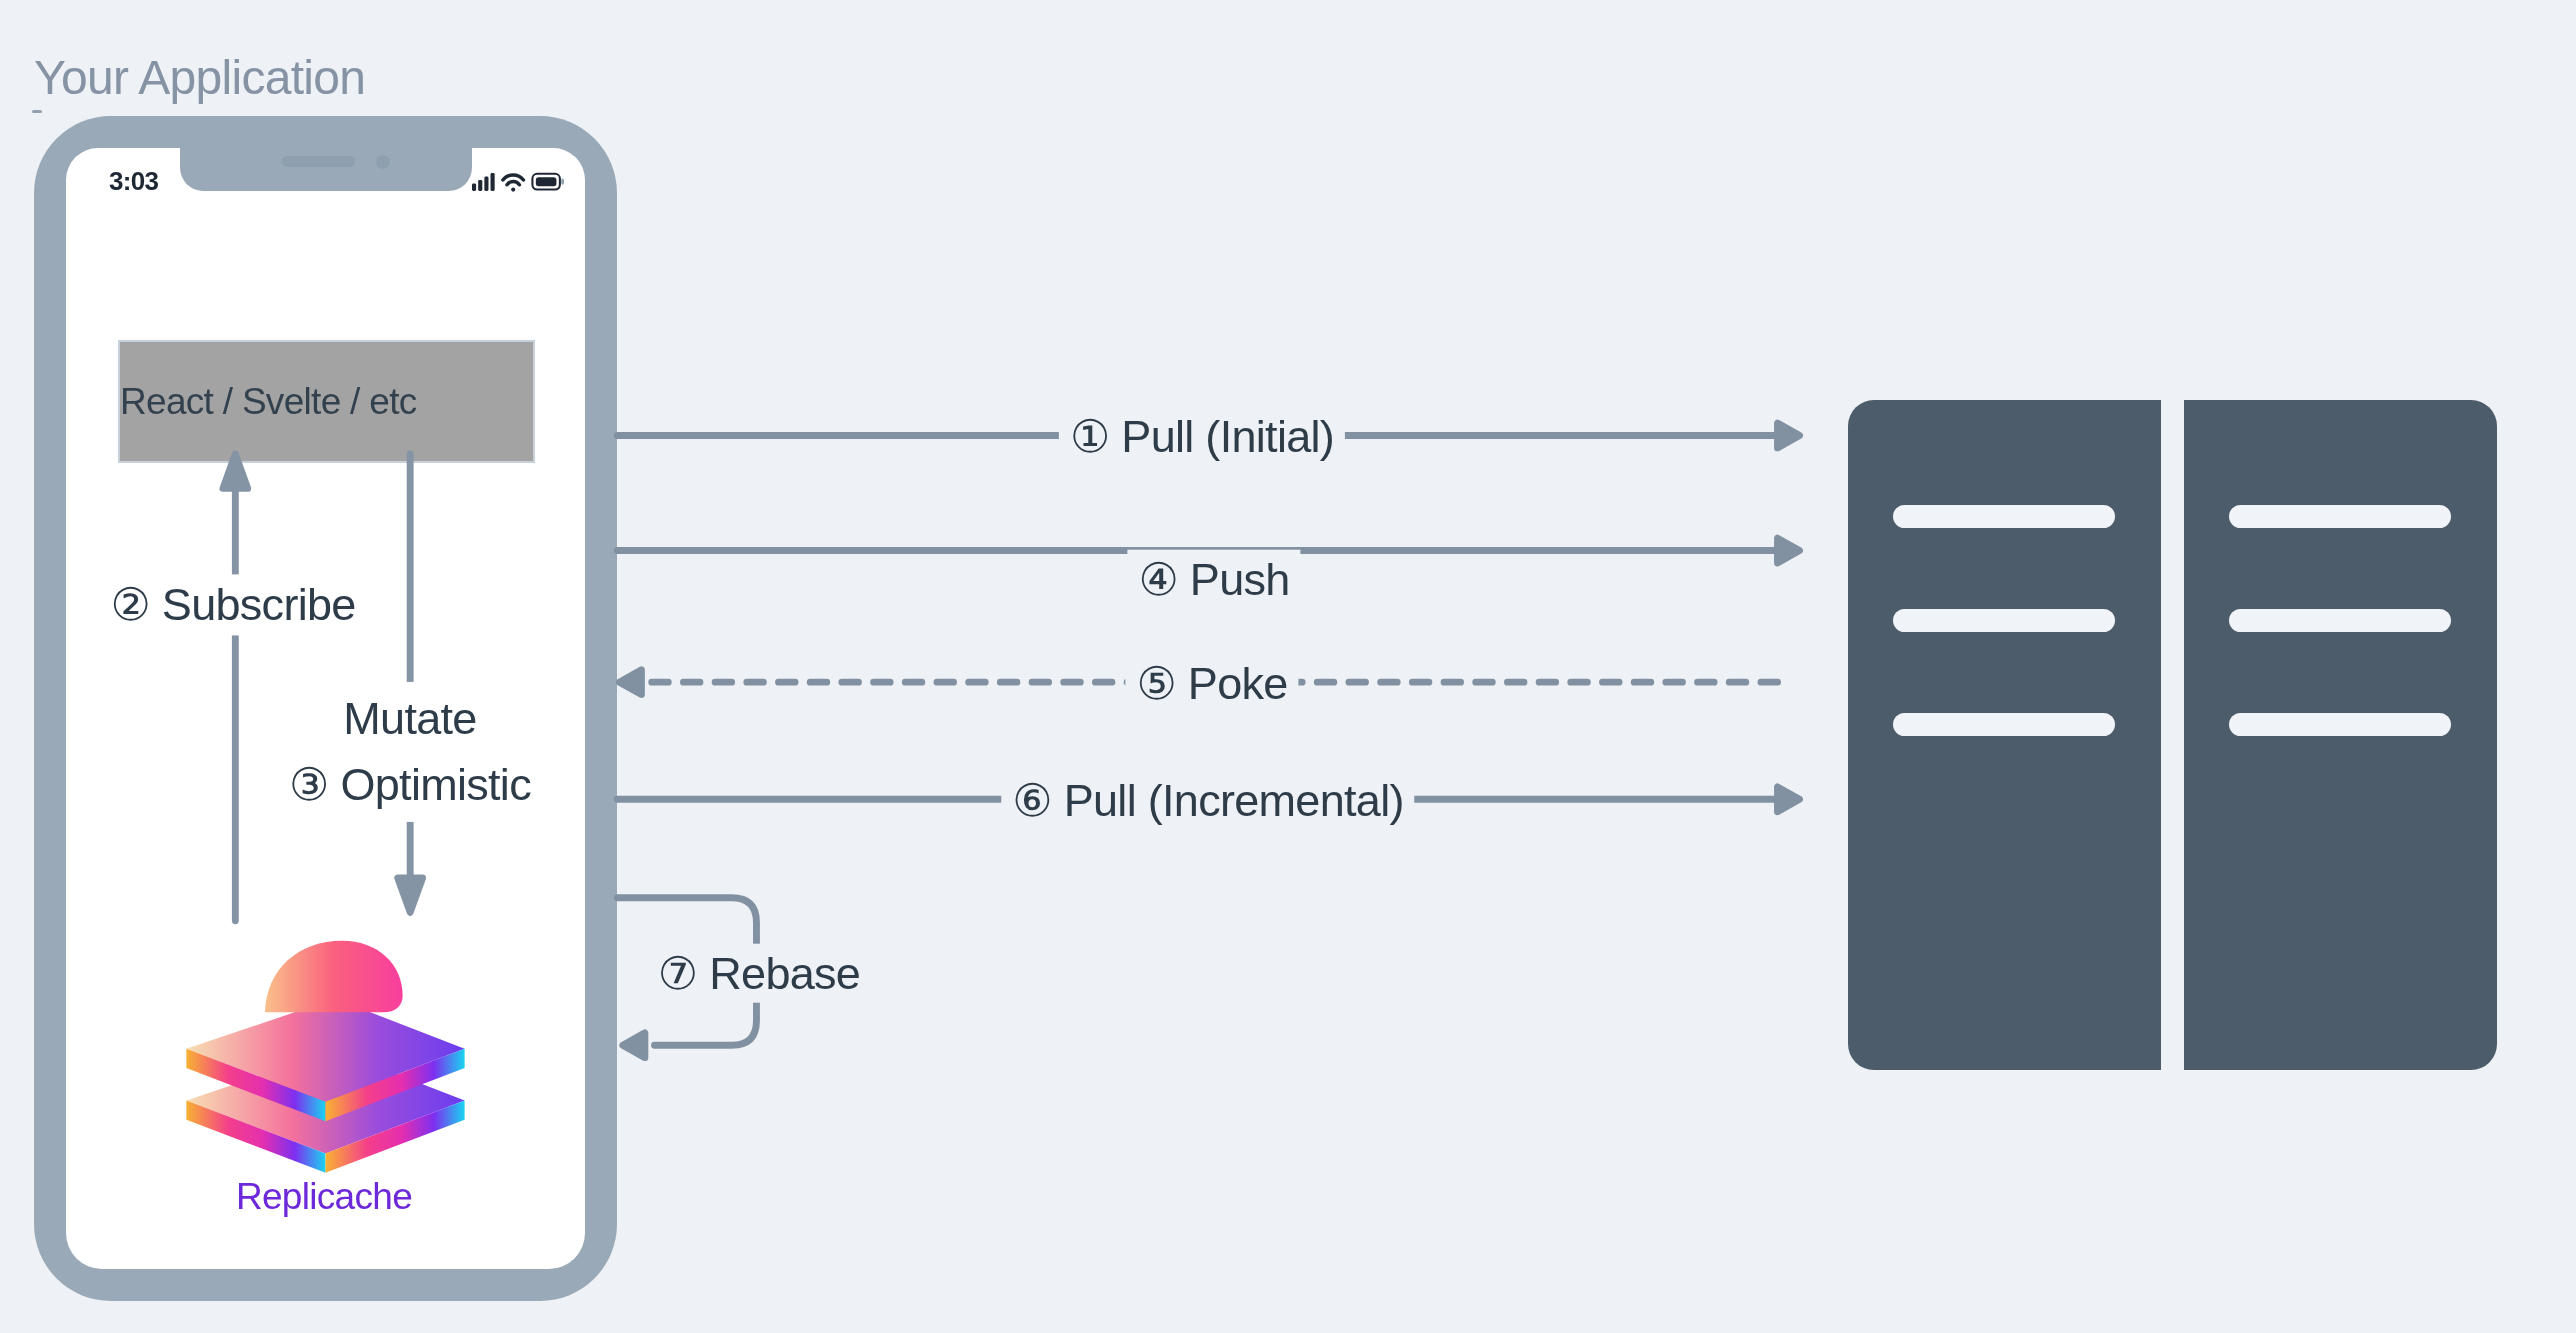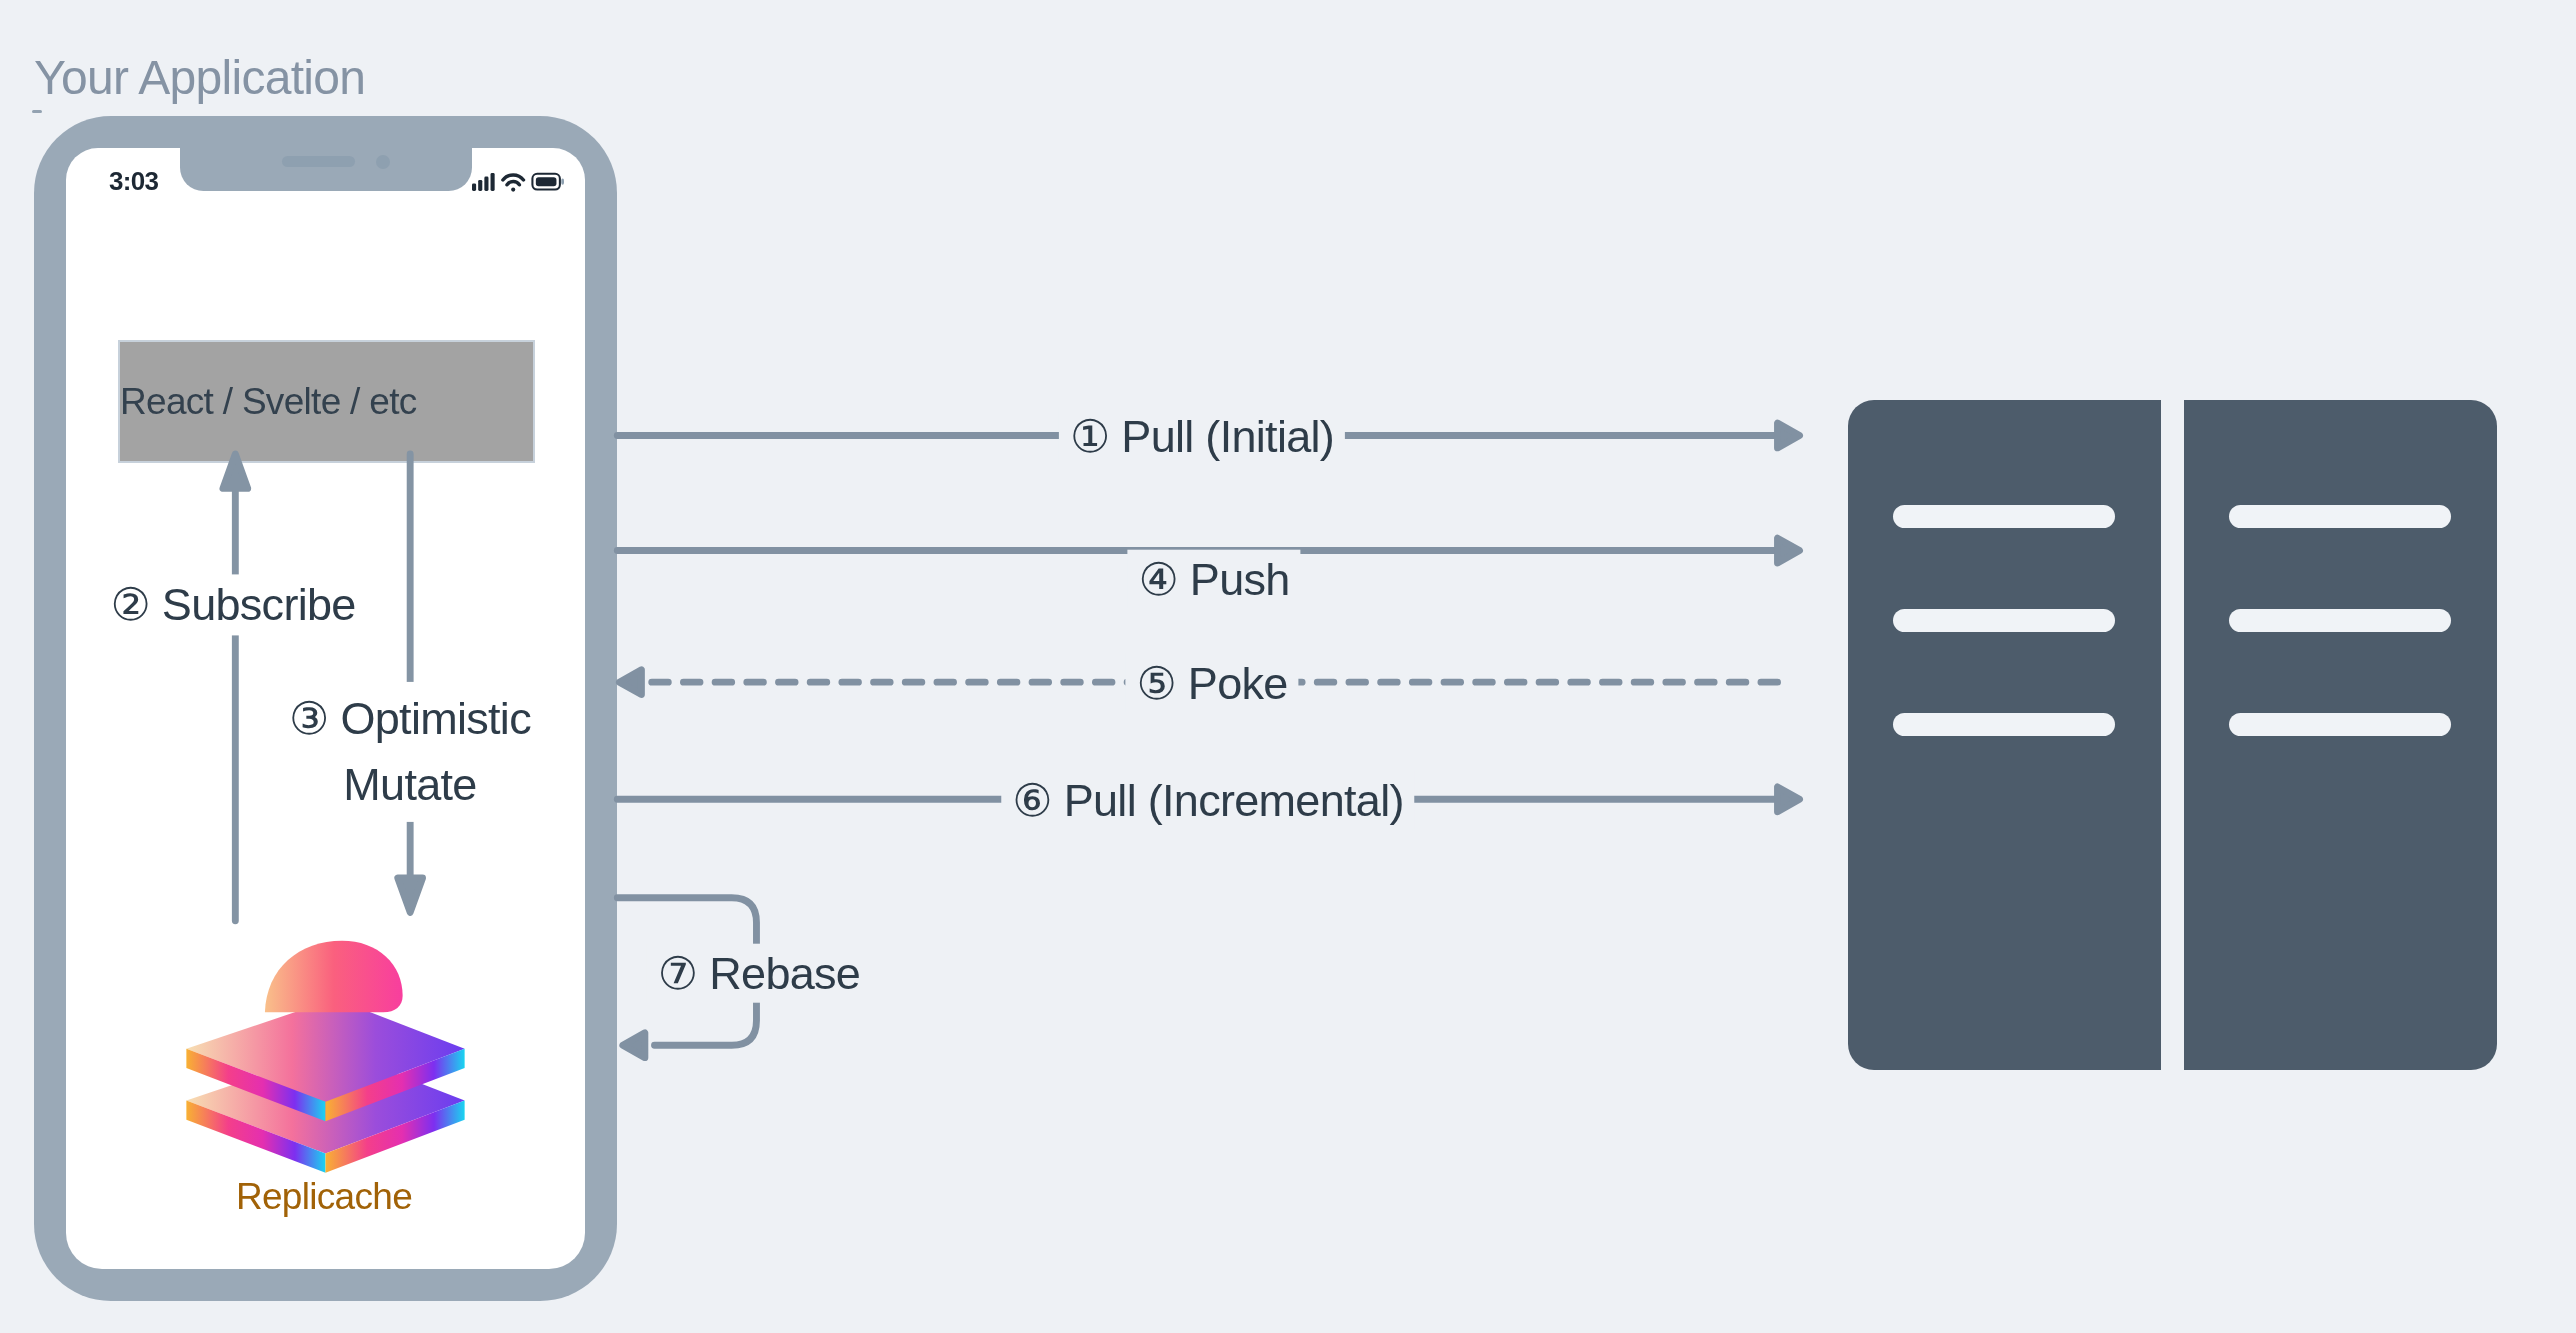--- a/index.html
+++ b/index.html
@@ -38,21 +38,21 @@
   .inner-arrows{position:absolute;left:0;top:0;width:519px;height:1120px;}
 
   .inner-label{position:absolute;transform:translate(-50%,-50%);background:#ffffff;
                color:#2e3c49;font-size:45px;letter-spacing:-0.7px;white-space:nowrap;
                padding:4.1px 8.3px;text-align:center;}
   .subscribe-label{left:167px;top:457px;}
   .mutate-label{left:344px;top:604px;line-height:66px;}
 
   .logo{position:absolute;left:119px;top:787px;}
   .logo-label{position:absolute;left:258px;top:1028px;transform:translateX(-50%);
-              color:#a16207;font-size:37px;letter-spacing:-0.7px;white-space:nowrap;}
+              color:#6d28d9;font-size:37px;letter-spacing:-0.7px;white-space:nowrap;}
 
   
   .flow-svg{position:absolute;left:0;top:0;}
   .flow-label{position:absolute;transform:translate(-50%,-50%);background:#eef1f5;
               color:#2e3c49;font-size:45px;letter-spacing:-0.7px;white-space:nowrap;
               padding:2.8px 11px;}
   .lbl-pull-initial{left:1202px;top:436px;}
   .lbl-push{left:1214px;top:551px;margin-top:28px;}
   .lbl-poke{left:1212px;top:683px;}
   .lbl-pull-incremental{left:1208px;top:800px;}
@@ -121,22 +121,22 @@
           <g>
             <line x1="500" y1="444" x2="500" y2="1056"></line>
             <path d="M500,1110 L482,1060 L518,1060 Z" stroke-linejoin="round"></path>
           </g>
         </g>
       </svg>
 
       <div class="inner-label subscribe-label">② Subscribe</div>
 
       <div class="inner-label mutate-label">
+        <div>Mutate</div>
         <div>③ Optimistic</div>
-        <div>Mutate</div>
       </div>
 
       <svg class="logo" width="281" height="238" viewBox="0 0 408 345">
         <defs>
           <linearGradient id="gTear" x1="0" y1="0" x2="1" y2="0">
             <stop offset="0" stop-color="#f9c08a"></stop>
             <stop offset="0.5" stop-color="#fa607e"></stop>
             <stop offset="1" stop-color="#f83e9e"></stop>
           </linearGradient>
           <linearGradient id="gTop" x1="0" y1="0" x2="1" y2="0">

